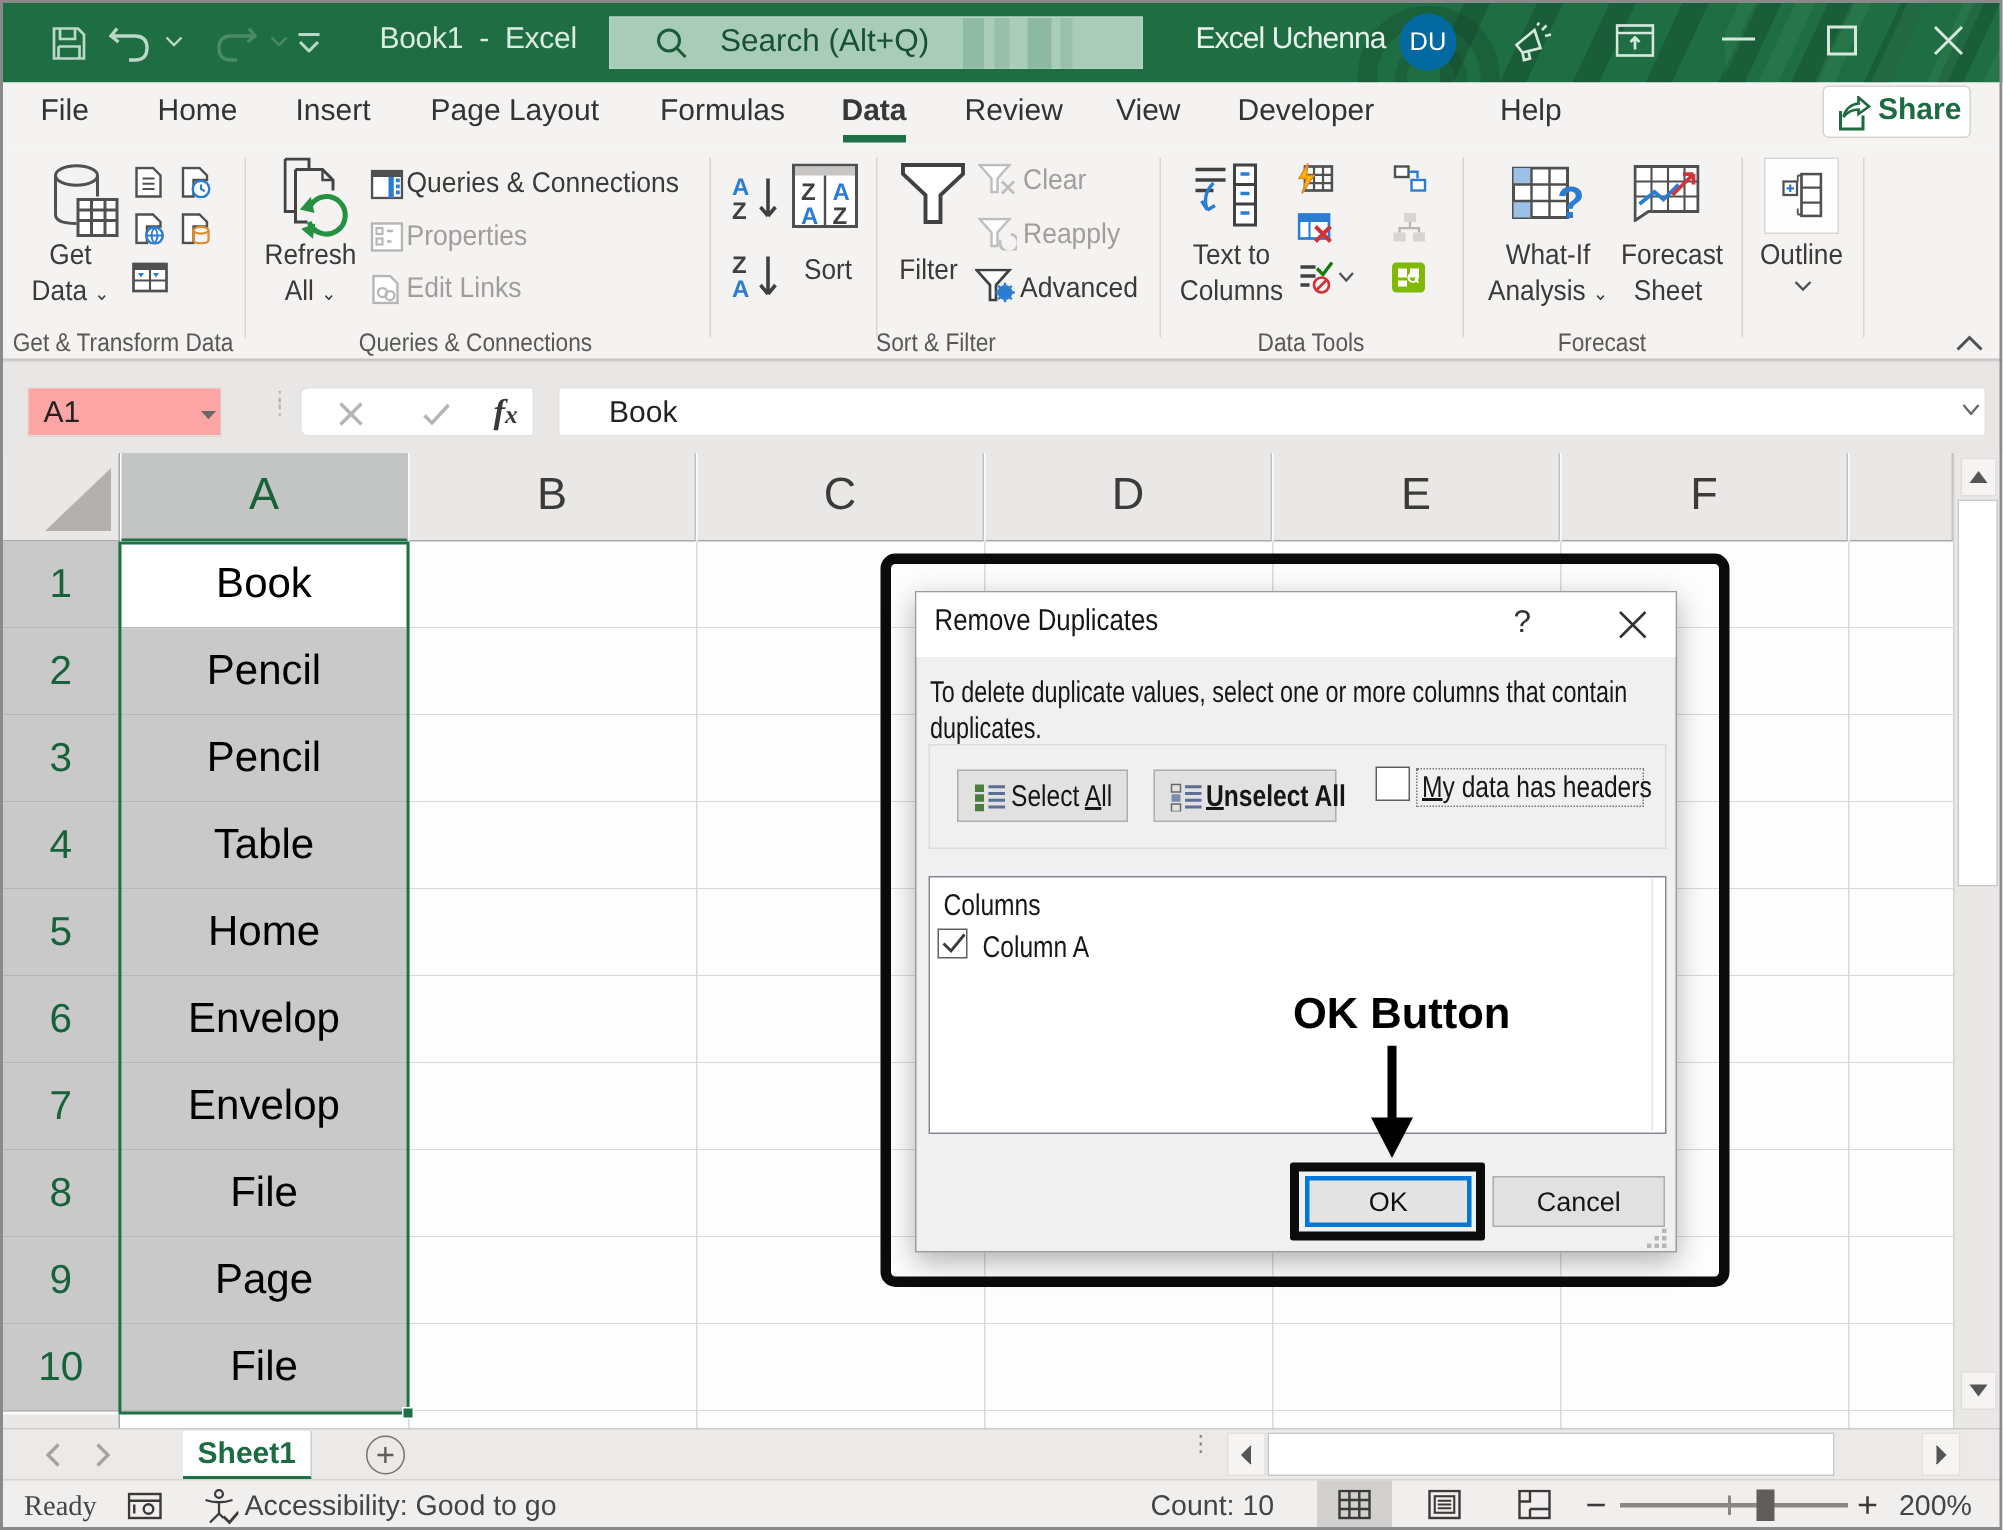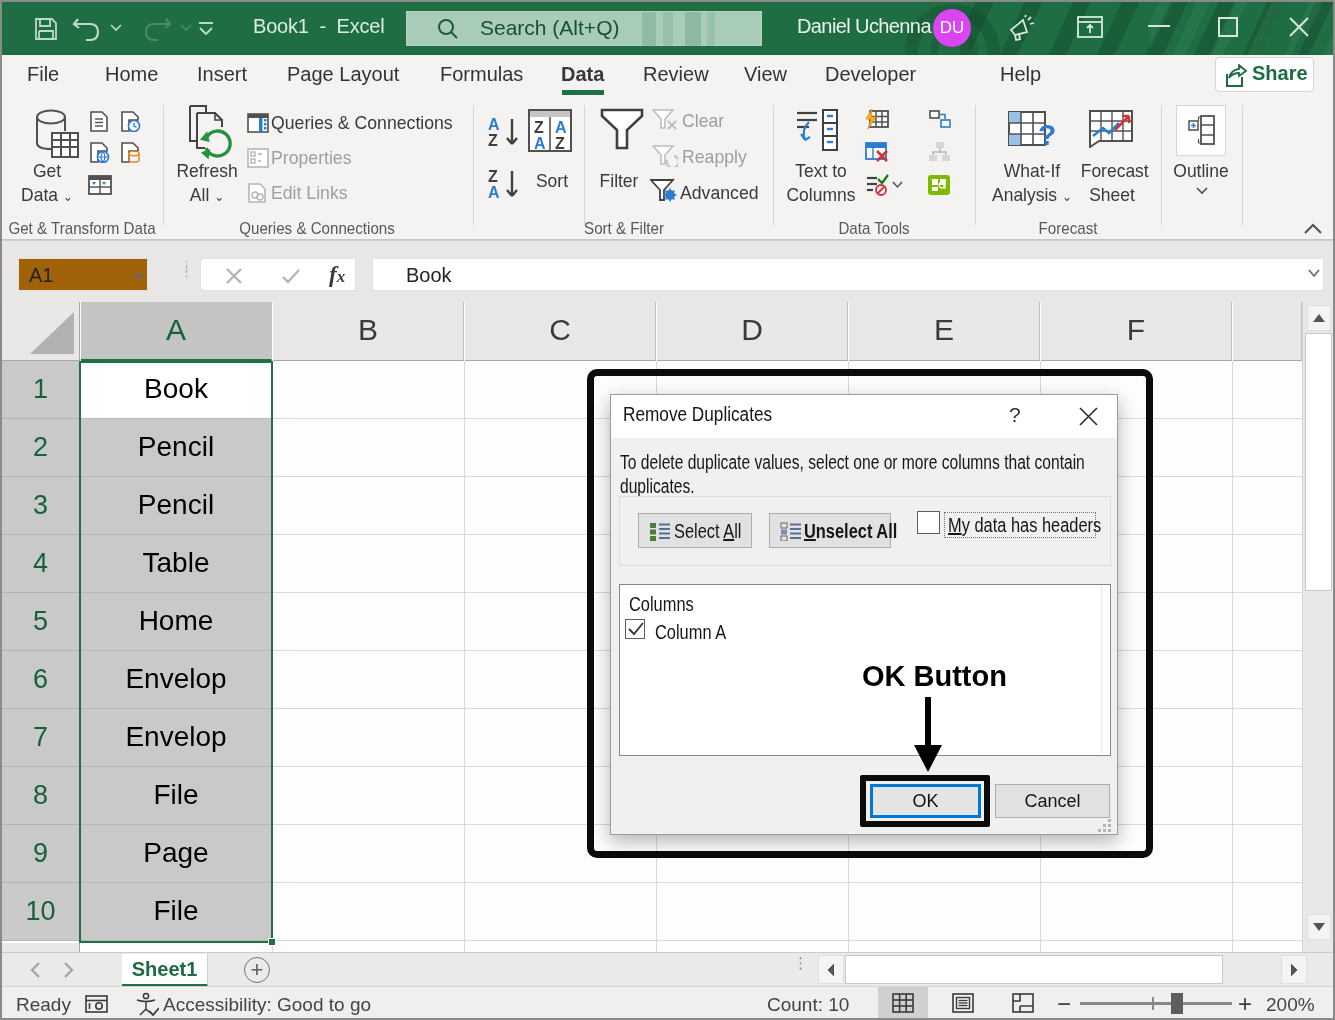--- a/index.html
+++ b/index.html
@@ -8,39 +8,39 @@
 .abs { position:absolute; }
 
 #frame { position:absolute; inset:0; border:2px solid #8a8a8a; z-index:50; pointer-events:none; }
 
 #titlebar { position:absolute; left:0; top:0; width:1335px; height:55px; background:#1f6e43; overflow:hidden; }
 .tb-deco { position:absolute; }
 #tb-text { position:absolute; left:253px; top:15px; color:#dcebe2; font-size:20px; letter-spacing:-0.2px; }
 #searchbox { position:absolute; left:406px; top:11px; width:356px; height:35px; background:#a9ccb9; border:1px solid #b5d3c3; }
 #searchtxt { position:absolute; left:74px; top:5px; color:#175134; font-size:21px; }
 #username { position:absolute; left:797px; top:15px; color:#e9f2ed; font-size:20px; letter-spacing:-0.6px; }
-#avatar { position:absolute; left:933px; top:9px; width:38px; height:38px; border-radius:50%; background:#d946ef; color:#fff; font-size:17px; text-align:center; line-height:38px; }
+#avatar { position:absolute; left:933px; top:9px; width:38px; height:38px; border-radius:50%; background:#0369a1; color:#fff; font-size:17px; text-align:center; line-height:38px; }
 .wbtn { position:absolute; top:0; width:22px; height:55px; color:#dcebe2; }
 
 #tabrow { position:absolute; left:0; top:55px; width:1335px; height:42px; background:#f4f3f2; }
 .tab { position:absolute; top:8px; font-size:20px; color:#333; }
 #tab-data { font-weight:bold; color:#383838; }
 #data-underline { position:absolute; left:562px; top:35px; width:42px; height:5px; background:#1e7145; }
 #sharebtn { position:absolute; left:1215px; top:2px; width:99px; height:35px; background:#fff; border:1px solid #d6d4d2; border-radius:4px; }
 #sharebtn span { position:absolute; left:36px; top:4px; color:#1d6b40; font-weight:bold; font-size:20px; }
 
 #ribbon { position:absolute; left:0; top:97px; width:1335px; height:143px; background:#f4f3f2; border-bottom:1px solid #c8c6c4; }
 .gsep { position:absolute; top:8px; height:120px; width:1px; background:#d8d6d4; }
 .glabel { position:absolute; top:122px; font-size:17px; color:#5a5856; width:200px; text-align:center; transform:scaleX(0.89); }
 .rtext { position:absolute; font-size:19px; color:#3b3a39; white-space:nowrap; transform:scaleX(0.93); transform-origin:0 0; }
 .rtext-g { position:absolute; font-size:19px; color:#a09e9c; white-space:nowrap; transform:scaleX(0.93); transform-origin:0 0; }
 .bigbtn { position:absolute; text-align:center; font-size:19px; color:#3b3a39; transform:scaleX(0.92); }
 
 #fbar { position:absolute; left:0; top:240px; width:1335px; height:62px; background:#e9e7e6; border-top:1px solid #d0cecc; }
-#namebox { position:absolute; left:18px; top:17px; width:130px; height:33px; background:#a16207; border:1px solid #e3e1df; }
+#namebox { position:absolute; left:18px; top:17px; width:130px; height:33px; background:#fca5a5; border:1px solid #e3e1df; }
 #nb-a1 { position:absolute; left:10px; top:5px; font-size:20px; color:#222; }
 #fx-box { position:absolute; left:200px; top:17px; width:156px; height:33px; background:#fff; border:1px solid #e3e1df; border-radius:5px 0 0 5px; }
 #f-input { position:absolute; left:372px; top:17px; width:952px; height:33px; background:#fff; border:1px solid #e3e1df; }
 #f-book { position:absolute; left:33px; top:5px; font-size:20px; color:#222; }
 
 #grid { position:absolute; left:0; top:302px; width:1335px; height:650px; background:#fdfdfd; }
 #corner { position:absolute; left:2px; top:0; width:78px; height:59px; background:#e9e8e7; border-right:1px solid #a8a8a8; border-bottom:1px solid #a8a8a8; }
 .colhdr { position:absolute; top:0; height:59px; background:#e9e8e7; border-right:1px solid #c3c2c1; border-bottom:1px solid #a8a8a8; color:#3c3b3a; font-size:30px; text-align:center; line-height:56px; }
 #colA { background:#c3c4c4; color:#17613b; border-bottom:2px solid #1e7145; }
 .rowhdr { position:absolute; left:2px; width:78px; background:#c9c9c9; border-right:1px solid #9a9a9a; border-bottom:1px solid #b4b4b4; color:#17613b; font-size:27px; text-align:center; }
@@ -104,21 +104,21 @@
     <div class="abs" style="left:235px; top:0; width:14px; height:35px; background:rgba(30,110,70,0.18);"></div>
     <div class="abs" style="left:256px; top:0; width:10px; height:35px; background:rgba(30,110,70,0.13);"></div>
     <div class="abs" style="left:278px; top:0; width:16px; height:35px; background:rgba(30,110,70,0.20);"></div>
     <div class="abs" style="left:300px; top:0; width:8px; height:35px; background:rgba(30,110,70,0.12);"></div>
   </div>
   <svg class="abs" style="left:437px; top:18px;" width="22" height="22">
     <circle cx="9" cy="9" r="7" fill="none" stroke="#1a5c38" stroke-width="2"></circle>
     <line x1="14" y1="14" x2="20" y2="20" stroke="#1a5c38" stroke-width="2"></line>
   </svg>
   <div id="searchtxt" class="abs" style="left:480px; top:16px;">Search (Alt+Q)</div>
-  <div id="username">Daniel Uchenna</div>
+  <div id="username">Excel Uchenna</div>
   <div id="avatar">DU</div>
   <svg class="abs" style="left:1007px; top:14px;" width="30" height="28">
     <path d="M4 16 L16 6 L20 18 L8 21 Z M8 21 L9 26 L13 25 L12 20" fill="none" stroke="#d6e7dd" stroke-width="1.8"></path>
     <path d="M21 6 L24 3 M23 10 L27 9 M18 3 L19 1" stroke="#d6e7dd" stroke-width="1.8"></path>
   </svg>
   <svg class="abs" style="left:1077px; top:16px;" width="26" height="24">
     <rect x="1" y="1" width="24" height="20" fill="none" stroke="#d6e7dd" stroke-width="1.8"></rect>
     <line x1="1" y1="6" x2="25" y2="6" stroke="#d6e7dd" stroke-width="1.8"></line>
     <path d="M13 17 L13 9 M10 12 L13 9 L16 12" fill="none" stroke="#d6e7dd" stroke-width="1.8"></path>
   </svg>
@@ -475,21 +475,21 @@
       <path d="M9 2 L3 8 L9 14" fill="#555" stroke="#555"></path>
     </svg>
   <div class="abs" style="left:845px; top:2px; width:378px; height:29px; background:#fff; border:1px solid #c9c7c5;"></div>
   <div class="abs" style="left:1281px; top:2px; width:26px; height:29px; background:#f6f4f3; border:1px solid #e2e0de;"></div>
   <svg class="abs" style="left:1288px; top:9px;" width="12" height="16">
       <path d="M3 2 L9 8 L3 14" fill="#555" stroke="#555"></path>
     </svg>
 </div>
 
 <div id="statusbar">
-  <span class="abs" style="left:16px; top:7px;">Ready</span>
+  <span class="abs" style="left:16px; top:7px;font-family:Liberation Serif, serif;">Ready</span>
   <svg class="abs" style="left:85px; top:6px;" width="24" height="22">
     <rect x="1" y="3" width="21" height="16" fill="none" stroke="#3b3a39" stroke-width="1.6"></rect>
     <line x1="1" y1="7.5" x2="22" y2="7.5" stroke="#3b3a39" stroke-width="1.6"></line>
     <line x1="4.5" y1="10" x2="4.5" y2="16" stroke="#3b3a39" stroke-width="1.6"></line>
     <circle cx="14" cy="13" r="3.2" fill="none" stroke="#3b3a39" stroke-width="1.6"></circle>
   </svg>
   <svg class="abs" style="left:133px; top:4px;" width="26" height="26">
     <circle cx="13" cy="5" r="2.6" fill="none" stroke="#3b3a39" stroke-width="1.5"></circle>
     <path d="M4 9 Q13 12 22 9 M13 11 L13 18 M13 18 L7 24 M13 18 L16 21" fill="none" stroke="#3b3a39" stroke-width="1.5"></path>
     <path d="M16 20 l4 4 l6 -7" fill="none" stroke="#3b3a39" stroke-width="1.8"></path>

